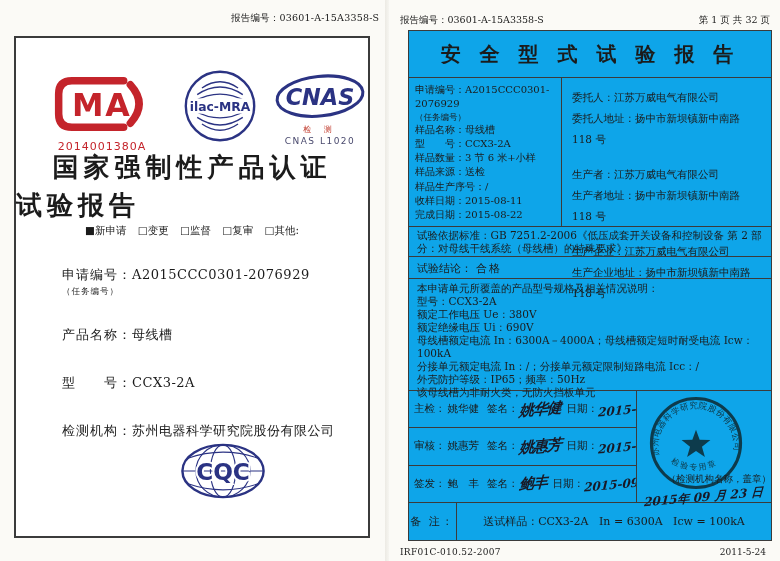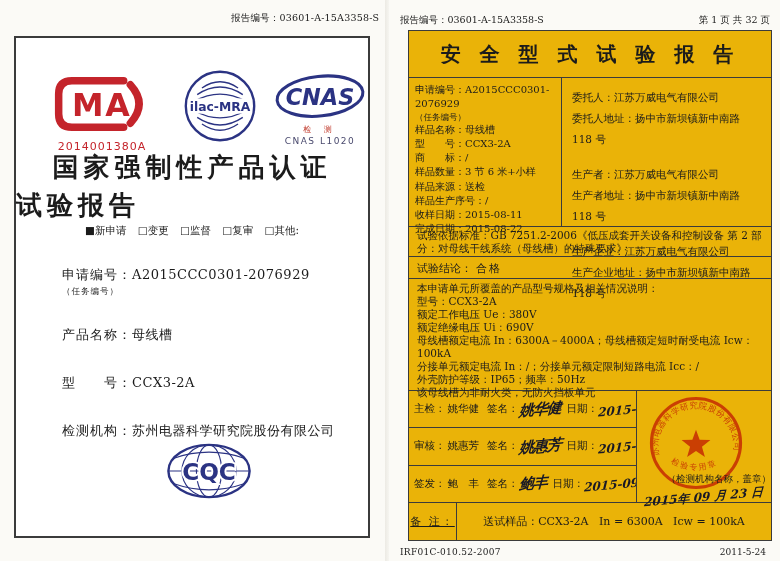--- a/index.html
+++ b/index.html
@@ -33,27 +33,27 @@
   .lp-title2 { position:absolute; top:150px; width:100%; 
                font-size:26px; font-weight:600; letter-spacing:5px; }
   .lp-checkline { position:absolute; top:186px; width:100%; text-align:center; font-size:10.5px; }
   .lp-checkline .cb-item { margin:0 4px; white-space:nowrap; }
   .lp-fields { position:absolute; top:228px; left:46px; right:14px; }
   .lp-field { font-size:13px; letter-spacing:.5px; }
   .lp-field .f-label { letter-spacing:1px; }
   .lp-field .f-value { font-weight:500; }
   .lp-note { font-size:8.5px; margin-top:2px; letter-spacing:1px; }
   .gap1 { margin-top:28px; } .gap2 { margin-top:30px; } .gap3 { margin-top:30px; }
-  .cqc-wrap { position:absolute; top:404px; left:0; width:100%; text-align:center;padding-left:34px; }
+  .cqc-wrap { position:absolute; top:404px; left:14px; width:100%; text-align:center;padding-left:34px; }
 
   
   .rp-header-left  { position:absolute; top:14px; left:400px; font-size:9.5px; }
   .rp-header-right { position:absolute; top:14px; right:10px; font-size:9.5px; }
   .right-page { position:absolute; left:408px; top:30px; width:364px; height:511px;
-                background:#eab308; border:1.5px solid #3b3b3b;
+                background:#0ea5e9; border:1.5px solid #3b3b3b;
                 display:flex; flex-direction:column; }
   .r-title { height:47px; border-bottom:1.5px solid #3b3b3b; flex:none;
              display:flex; align-items:center; justify-content:center;
              font-size:20px; font-weight:700; letter-spacing:6px; }
   .r-info { height:149px; flex:none; border-bottom:1.5px solid #3b3b3b; display:flex; }
   .r-info-left { width:153px; border-right:1.5px solid #3b3b3b;
                  padding:5px 5px 0 6px; font-size:10px; line-height:14.1px; }
   .il-note { font-size:8.5px; line-height:12px; }
   .r-info-right { flex:1; padding:9px 8px 0 10px; font-size:10.5px; }
   .ir-group { margin-bottom:14px; }
@@ -77,21 +77,21 @@
         font-size:15px; color:#191926; letter-spacing:-1px; line-height:1;
         font-weight:600; }
   .hw-date { font-size:12px; letter-spacing:0; }
   .r-signs-right { flex:1; position:relative; }
   .stamp-svg { position:absolute; left:10px; top:3px; opacity:.88; mix-blend-mode:multiply; }
   .stamp-caption { position:absolute; top:82px; width:100%; text-align:right; font-size:9.5px; }
   .stamp-date { position:absolute; top:95px; width:100%; text-align:center; }
   .r-remark { flex:1; display:flex; }
   .remark-label { width:48px; border-right:1.5px solid #3b3b3b;
                   display:flex; align-items:center; justify-content:center;
-                  font-size:11px; letter-spacing:2px;text-decoration:underline; }
+                  font-size:11px; letter-spacing:2px; }
   .remark-value { flex:1; display:flex; align-items:center; justify-content:center;
                   font-size:11px; white-space:pre; }
   .rp-footer-left  { position:absolute; top:547px; left:400px; font-size:9px; letter-spacing:.3px; }
   .rp-footer-right { position:absolute; top:547px; right:14px; font-size:9px; }
   svg text { font-family:"DejaVu Sans","Liberation Sans",sans-serif; }
 </style>
 </head>
 <body>
 
 <div class="fold"></div>
@@ -181,21 +181,20 @@
 <div class="right-page">
 
   <div class="r-title">安 全 型 式 试 验 报 告</div>
 
   <div class="r-info">
     <div class="r-info-left">
       <div class="il-line"><span>申请编号：</span><span>A2015CCC0301-2076929</span></div>
       <div class="il-line il-note"><span>（任务编号）</span><span></span></div>
       <div class="il-line"><span>样品名称：</span><span>母线槽</span></div>
       <div class="il-line"><span>型　　号：</span><span>CCX3-2A</span></div>
-      <div class="il-line"><span>商　　标：</span><span>/</span></div>
       <div class="il-line"><span>样品数量：</span><span>3 节 6 米+小样</span></div>
       <div class="il-line"><span>样品来源：</span><span>送检</span></div>
       <div class="il-line"><span>样品生产序号：</span><span>/</span></div>
       <div class="il-line"><span>收样日期：</span><span>2015-08-11</span></div>
       <div class="il-line"><span>完成日期：</span><span>2015-08-22</span></div>
     </div>
     <div class="r-info-right">
       <div class="ir-group">
         <div class="ir-line"><span>委托人：</span><span>江苏万威电气有限公司</span></div>
         <div class="ir-line"><span>委托人地址：</span><span>扬中市新坝镇新中南路 118 号</span></div>

